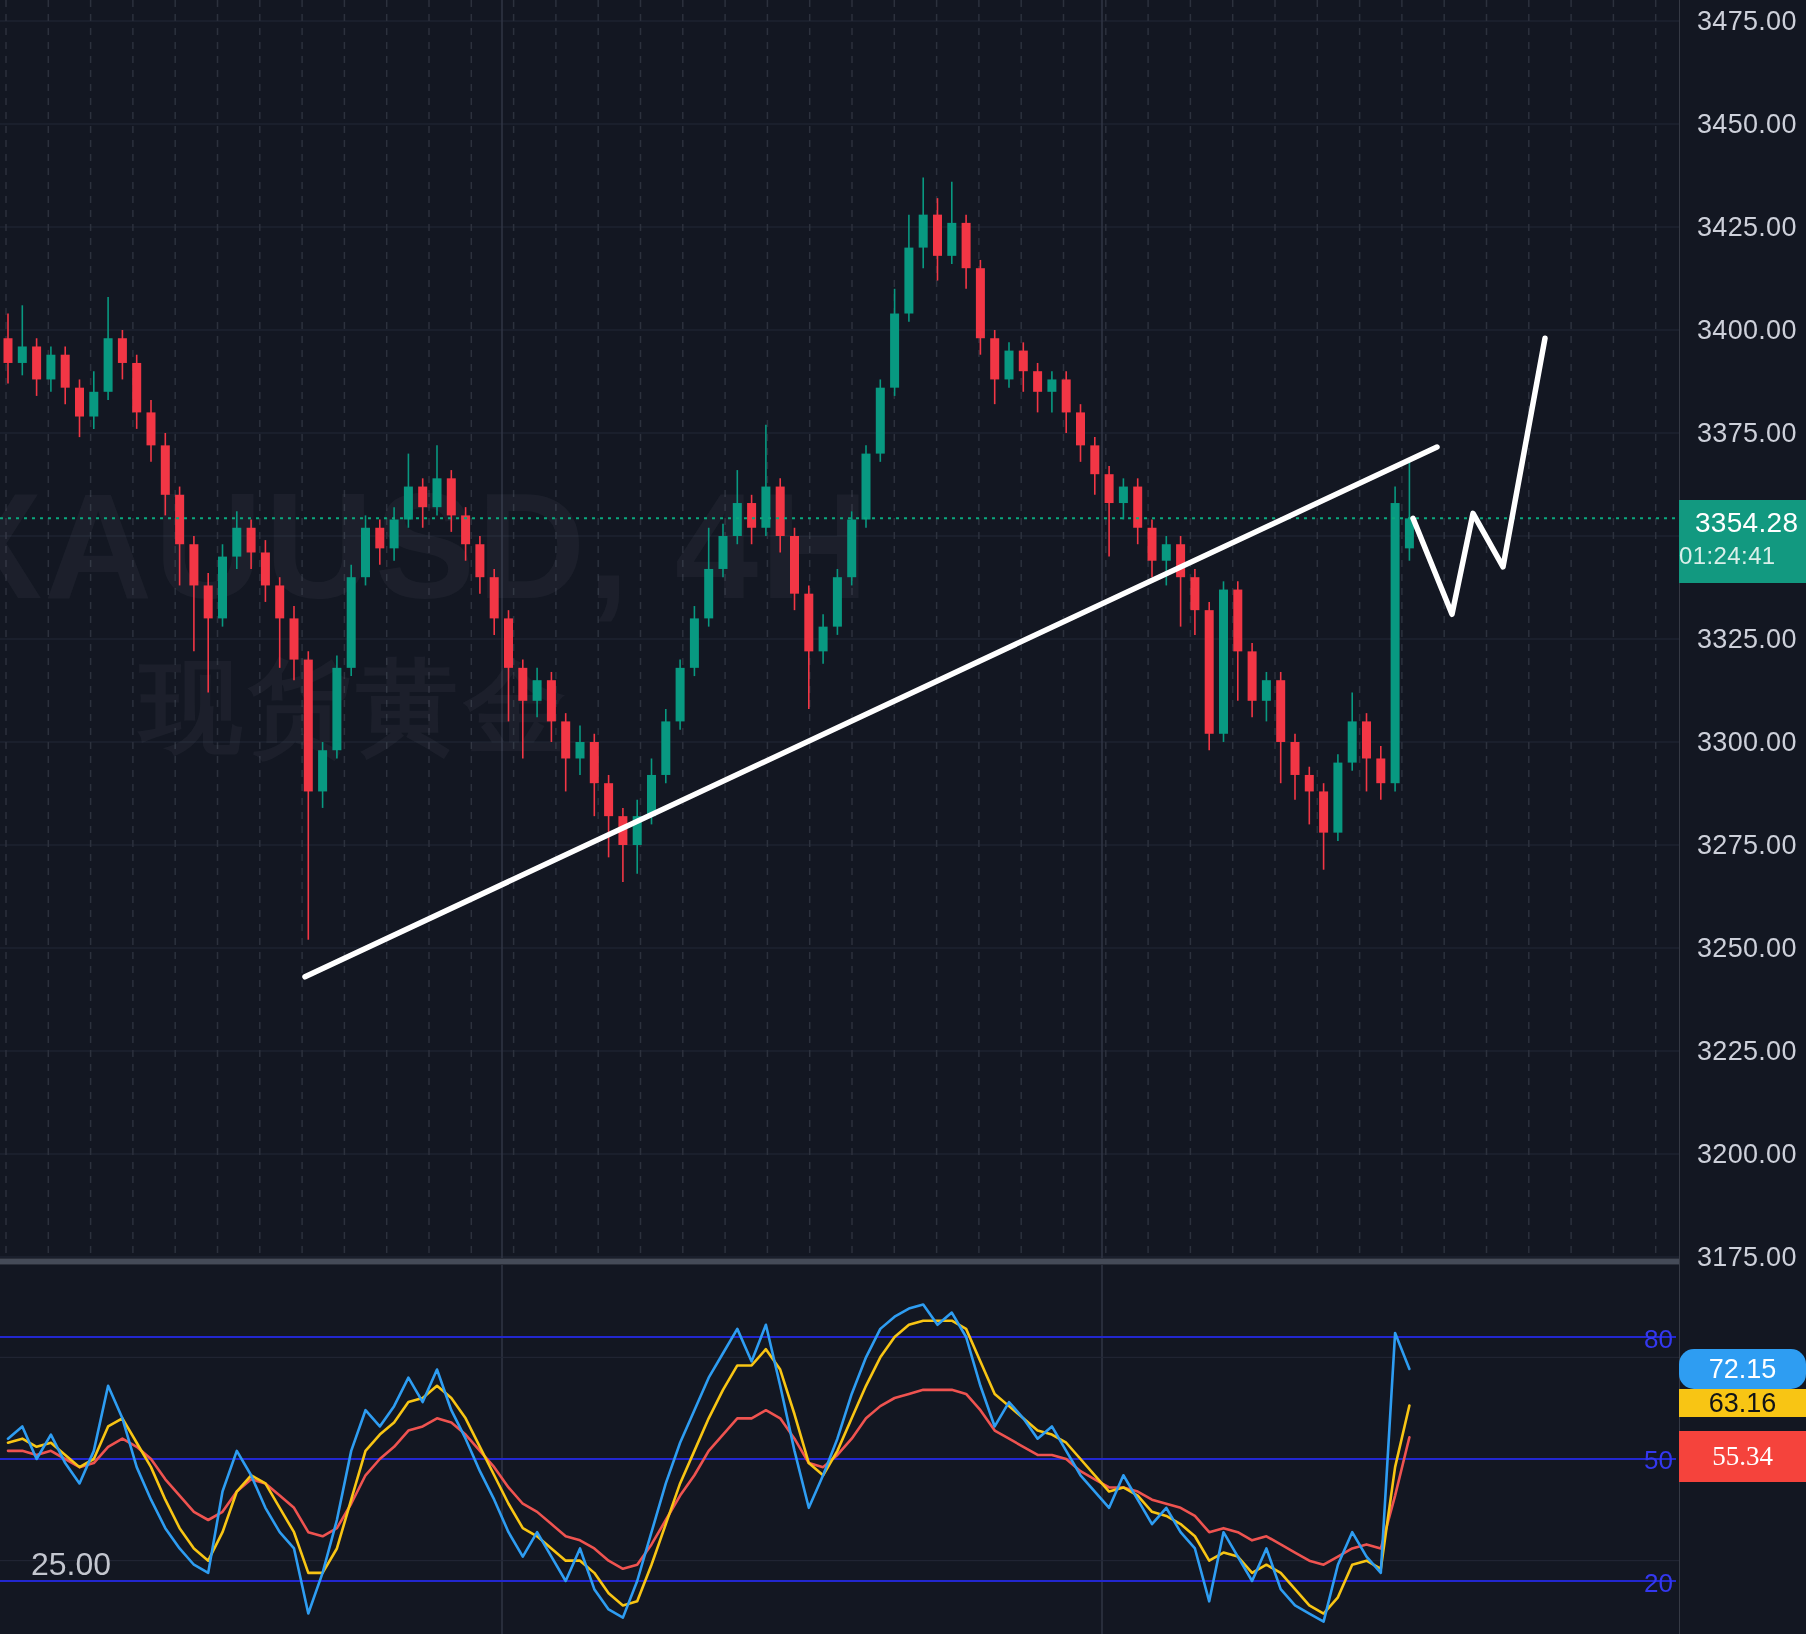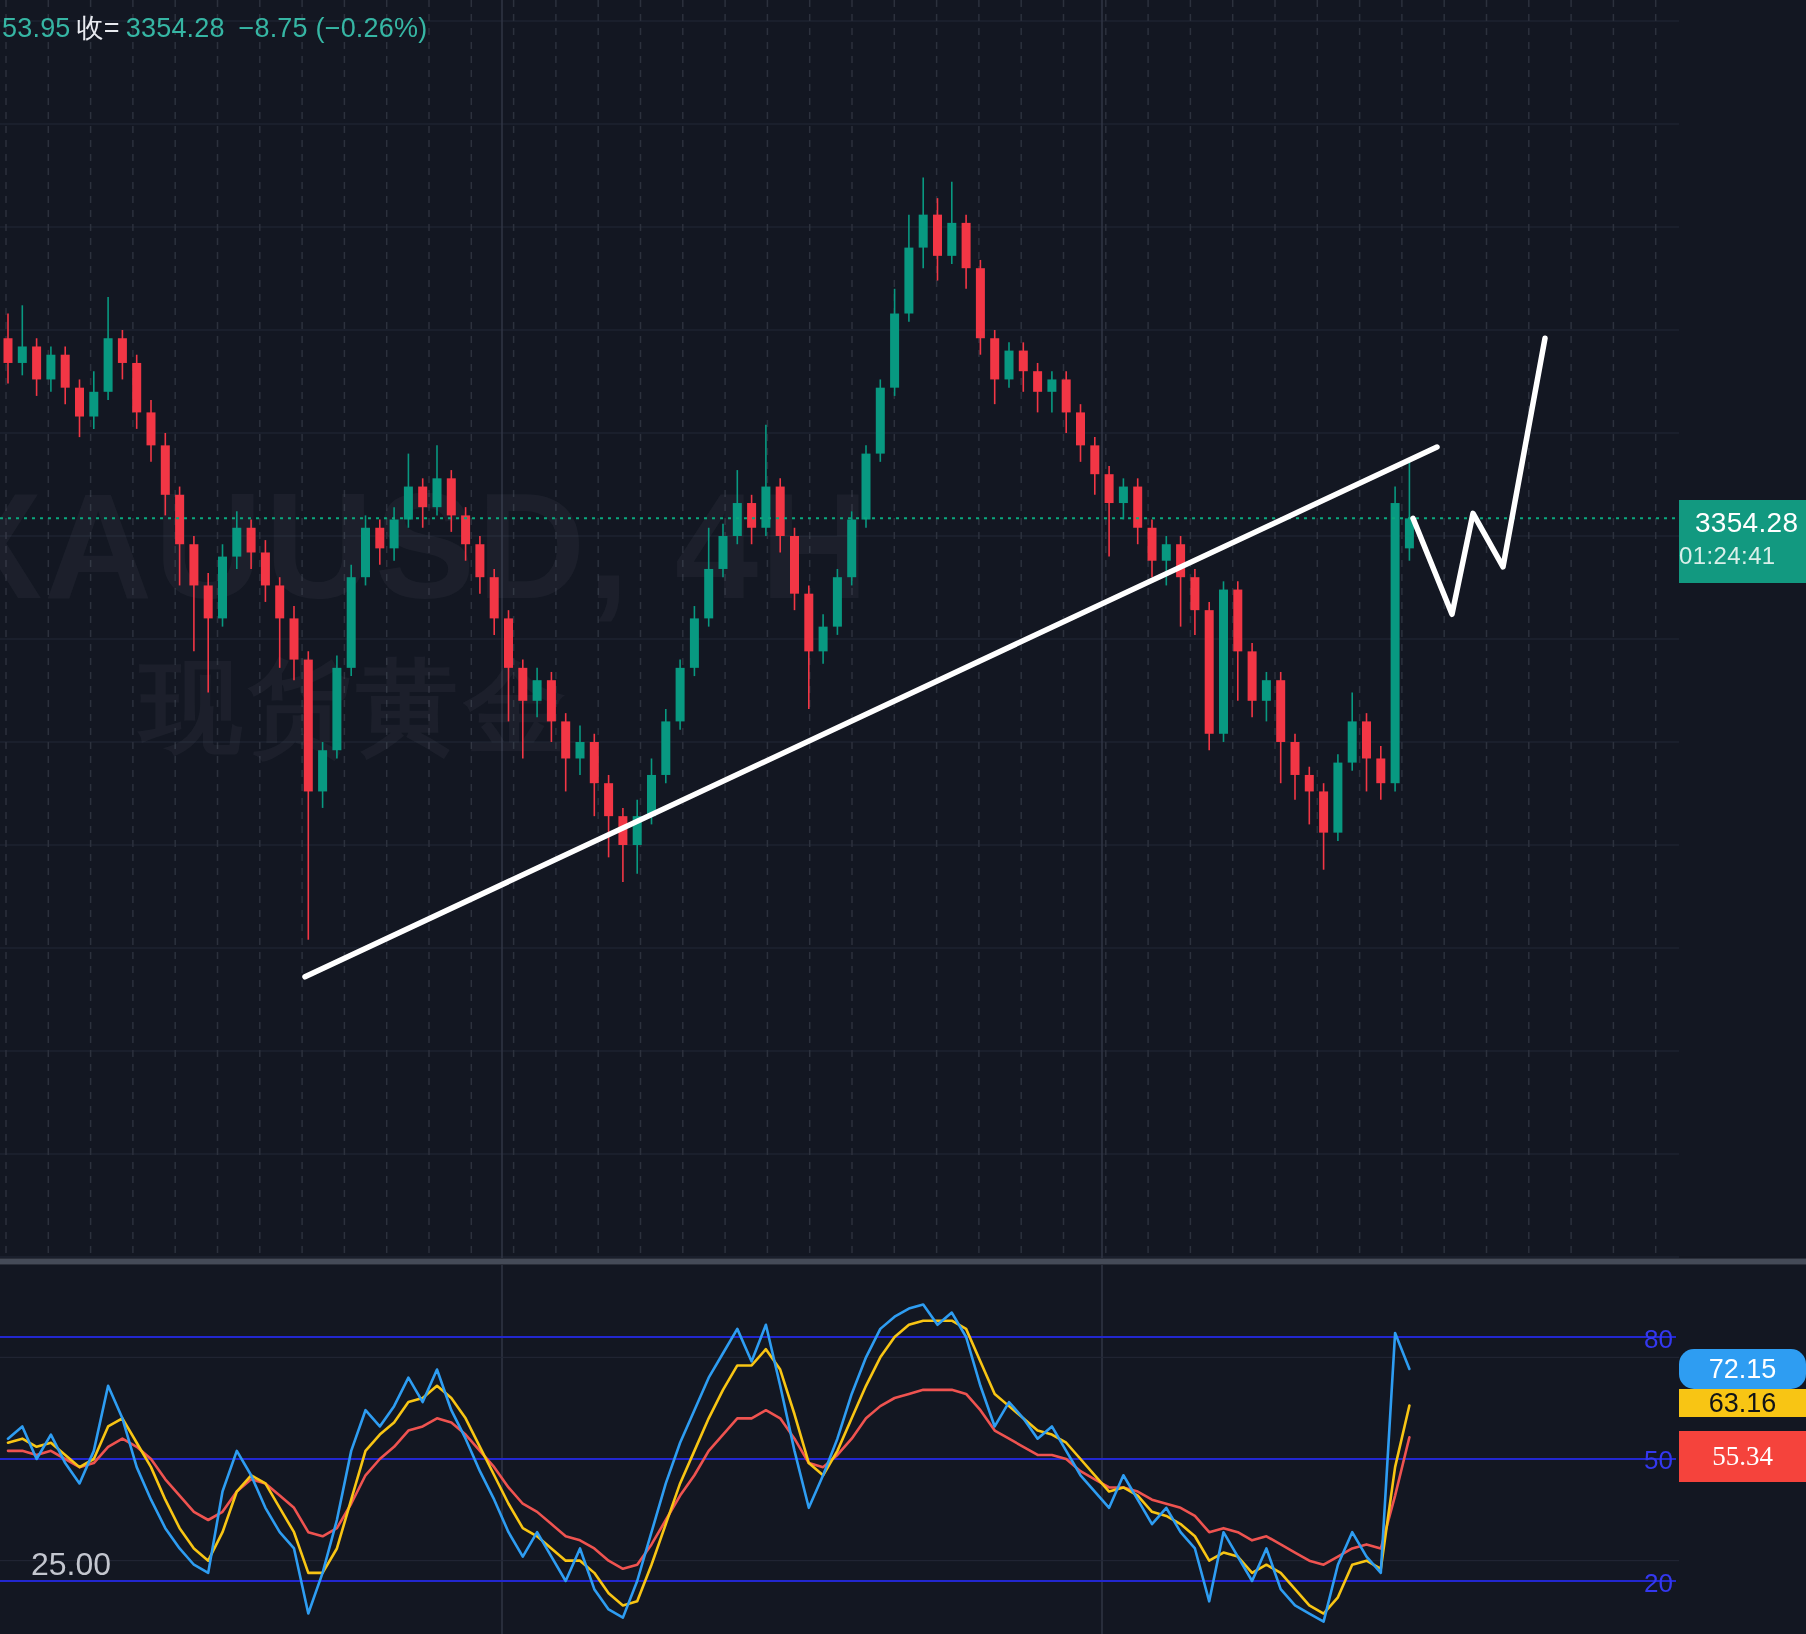--- a/index.html
+++ b/index.html
@@ -309,26 +309,37 @@
       <line x1="0" y1="92.3335" x2="1679" y2="92.3335" stroke="#232837" stroke-width="1"></line>
       <line x1="0" y1="295.6685" x2="1679" y2="295.6685" stroke="#232837" stroke-width="1"></line>
       <line x1="0" y1="72" x2="1676" y2="72" stroke="#2227cf" stroke-width="2"></line>
       <line x1="0" y1="194.001" x2="1676" y2="194.001" stroke="#2227cf" stroke-width="2"></line>
       <line x1="0" y1="316.002" x2="1676" y2="316.002" stroke="#2227cf" stroke-width="2"></line>
       <polyline points="8,185.86759999999998 22.3,185.86759999999998 36.6,189.9343 50.900000000000006,185.86759999999998 65.2,194.001 79.5,202.1344 93.80000000000001,198.0677 108.10000000000001,181.8009 122.4,173.66750000000002 136.70000000000002,181.8009 151,194.001 165.3,214.3345 179.60000000000002,230.6013 193.9,246.8681 208.20000000000002,255.0015 222.5,246.8681 236.8,226.5346 251.10000000000002,214.3345 265.40000000000003,218.4012 279.7,230.6013 294,242.8014 308.3,267.2016 322.6,271.2683 336.90000000000003,263.1349 351.20000000000005,238.7347 365.5,210.2678 379.8,194.001 394.1,181.8009 408.40000000000003,165.5341 422.70000000000005,161.4674 437,153.334 451.3,157.4007 465.6,169.6008 479.90000000000003,185.86759999999998 494.20000000000005,202.1344 508.5,222.4679 522.8000000000001,238.7347 537.1,246.8681 551.4,259.0682 565.7,271.2683 580,275.33500000000004 594.3000000000001,283.4684 608.6,295.6685 622.9,303.8019 637.2,299.73519999999996 651.5,279.4017 665.8000000000001,255.0015 680.1,230.6013 694.4000000000001,210.2678 708.7,185.86759999999998 723,169.6008 737.3000000000001,153.334 751.6,153.334 765.9000000000001,145.2006 780.2,153.334 794.5,173.66750000000002 808.8000000000001,198.0677 823.1,202.1344 837.4000000000001,189.9343 851.7,173.66750000000002 866,153.334 880.3000000000001,141.13389999999998 894.6,133.0005 908.9000000000001,128.9338 923.2,124.8671 937.5,124.8671 951.8000000000001,124.8671 966.1,128.9338 980.4000000000001,145.2006 994.7,165.5341 1009,173.66750000000002 1023.3000000000001,181.8009 1037.6000000000001,189.9343 1051.9,189.9343 1066.2,194.001 1080.5,206.2011 1094.8,214.3345 1109.1000000000001,222.4679 1123.4,222.4679 1137.7,226.5346 1152,234.668 1166.3,238.7347 1180.6000000000001,242.8014 1194.9,250.9348 1209.2,267.2016 1223.5,263.1349 1237.8,267.2016 1252.1000000000001,275.33500000000004 1266.4,271.2683 1280.7,279.4017 1295,287.5351 1309.3,295.6685 1323.6000000000001,299.73519999999996 1337.9,291.6018 1352.2,283.4684 1366.5,279.4017 1380.8000000000002,283.4684 1395.1000000000001,230.6013 1409.4,172.284822" fill="none" stroke="#ef5350" stroke-width="2.6" stroke-linejoin="round" stroke-linecap="round"></polyline>
       <polyline points="8,177.7342 22.3,173.66750000000002 36.6,181.8009 50.900000000000006,177.7342 65.2,189.9343 79.5,202.1344 93.80000000000001,194.001 108.10000000000001,161.4674 122.4,153.334 136.70000000000002,177.7342 151,202.1344 165.3,234.668 179.60000000000002,263.1349 193.9,283.4684 208.20000000000002,295.6685 222.5,267.2016 236.8,226.5346 251.10000000000002,210.2678 265.40000000000003,218.4012 279.7,242.8014 294,267.2016 308.3,307.8686 322.6,307.8686 336.90000000000003,283.4684 351.20000000000005,234.668 365.5,185.86759999999998 379.8,169.6008 394.1,157.4007 408.40000000000003,137.0672 422.70000000000005,133.0005 437,120.8004 451.3,133.0005 465.6,153.334 479.90000000000003,181.8009 494.20000000000005,210.2678 508.5,238.7347 522.8000000000001,263.1349 537.1,271.2683 551.4,283.4684 565.7,295.6685 580,295.6685 594.3000000000001,307.8686 608.6,328.2021 622.9,340.4022 637.2,336.3355 651.5,299.73519999999996 665.8000000000001,259.0682 680.1,218.4012 694.4000000000001,185.86759999999998 708.7,153.334 723,124.8671 737.3000000000001,100.4669 751.6,100.4669 765.9000000000001,84.20009999999999 780.2,104.5336 794.5,149.2673 808.8000000000001,198.0677 823.1,210.2678 837.4000000000001,185.86759999999998 851.7,153.334 866,120.8004 880.3000000000001,92.3335 894.6,72 908.9000000000001,59.7999 923.2,55.7332 937.5,55.7332 951.8000000000001,55.7332 966.1,63.8666 980.4000000000001,96.4002 994.7,128.9338 1009,141.13389999999998 1023.3000000000001,153.334 1037.6000000000001,165.5341 1051.9,169.6008 1066.2,177.7342 1080.5,194.001 1094.8,210.2678 1109.1000000000001,226.5346 1123.4,222.4679 1137.7,230.6013 1152,246.8681 1166.3,250.9348 1180.6000000000001,259.0682 1194.9,271.2683 1209.2,295.6685 1223.5,287.5351 1237.8,291.6018 1252.1000000000001,307.8686 1266.4,299.73519999999996 1280.7,307.8686 1295,324.1354 1309.3,340.4022 1323.6000000000001,348.5356 1337.9,332.2688 1352.2,299.73519999999996 1366.5,295.6685 1380.8000000000002,303.8019 1395.1000000000001,202.1344 1409.4,140.483228" fill="none" stroke="#f8c514" stroke-width="2.6" stroke-linejoin="round" stroke-linecap="round"></polyline>
       <polyline points="8,173.66750000000002 22.3,161.4674 36.6,194.001 50.900000000000006,169.6008 65.2,198.0677 79.5,218.4012 93.80000000000001,185.86759999999998 108.10000000000001,120.8004 122.4,153.334 136.70000000000002,202.1344 151,234.668 165.3,263.1349 179.60000000000002,283.4684 193.9,299.73519999999996 208.20000000000002,307.8686 222.5,226.5346 236.8,185.86759999999998 251.10000000000002,210.2678 265.40000000000003,242.8014 279.7,267.2016 294,283.4684 308.3,348.5356 322.6,307.8686 336.90000000000003,255.0015 351.20000000000005,185.86759999999998 365.5,145.2006 379.8,161.4674 394.1,141.13389999999998 408.40000000000003,112.667 422.70000000000005,137.0672 437,104.5336 451.3,145.2006 465.6,173.66750000000002 479.90000000000003,206.2011 494.20000000000005,234.668 508.5,267.2016 522.8000000000001,291.6018 537.1,267.2016 551.4,291.6018 565.7,316.002 580,283.4684 594.3000000000001,324.1354 608.6,344.4689 622.9,352.6023 637.2,316.002 651.5,267.2016 665.8000000000001,218.4012 680.1,177.7342 694.4000000000001,145.2006 708.7,112.667 723,88.2668 737.3000000000001,63.8666 751.6,96.4002 765.9000000000001,59.7999 780.2,120.8004 794.5,185.86759999999998 808.8000000000001,242.8014 823.1,210.2678 837.4000000000001,173.66750000000002 851.7,128.9338 866,92.3335 880.3000000000001,63.8666 894.6,51.6665 908.9000000000001,43.533100000000005 923.2,39.4664 937.5,59.7999 951.8000000000001,47.5998 966.1,72 980.4000000000001,120.8004 994.7,161.4674 1009,137.0672 1023.3000000000001,153.334 1037.6000000000001,173.66750000000002 1051.9,161.4674 1066.2,185.86759999999998 1080.5,210.2678 1094.8,226.5346 1109.1000000000001,242.8014 1123.4,210.2678 1137.7,234.668 1152,259.0682 1166.3,242.8014 1180.6000000000001,267.2016 1194.9,283.4684 1209.2,336.3355 1223.5,267.2016 1237.8,291.6018 1252.1000000000001,316.002 1266.4,283.4684 1280.7,324.1354 1295,340.4022 1309.3,348.5356 1323.6000000000001,356.669 1337.9,299.73519999999996 1352.2,267.2016 1366.5,291.6018 1380.8000000000002,307.8686 1395.1000000000001,67.9333 1409.4,103.92359499999998" fill="none" stroke="#2e9df2" stroke-width="2.6" stroke-linejoin="round" stroke-linecap="round"></polyline>
     </svg>
 
-  <div id="ohlc-row">
-    <span class="teal">53.95</span><span class="white">收=</span><span class="teal">3354.28</span>
-    <span class="teal">−8.75 (−0.26%)</span>
-  </div>
-
-
+
+
+  <div id="price-axis">
+
+  <div class="axis-label" style="top: 6px;">3475.00</div>
+      <div class="axis-label" style="top: 109px;">3450.00</div>
+      <div class="axis-label" style="top: 212px;">3425.00</div>
+      <div class="axis-label" style="top: 315px;">3400.00</div>
+      <div class="axis-label" style="top: 418px;">3375.00</div>
+      <div class="axis-label" style="top: 624px;">3325.00</div>
+      <div class="axis-label" style="top: 727px;">3300.00</div>
+      <div class="axis-label" style="top: 830px;">3275.00</div>
+      <div class="axis-label" style="top: 933px;">3250.00</div>
+      <div class="axis-label" style="top: 1036px;">3225.00</div>
+      <div class="axis-label" style="top: 1139px;">3200.00</div>
+      <div class="axis-label" style="top: 1242px;">3175.00</div>
+    </div>
 
   <div id="price-badge">
     <span class="pb-price">3354.28</span>
     <span class="pb-countdown">01:24:41</span>
   </div>
 
   <div class="blue-level-label" style="top:1324px;">80</div>
   <div class="blue-level-label" style="top:1445px;">50</div>
   <div class="blue-level-label" style="top:1568px;">20</div>
   <div id="gray-sub-label">25.00</div>

